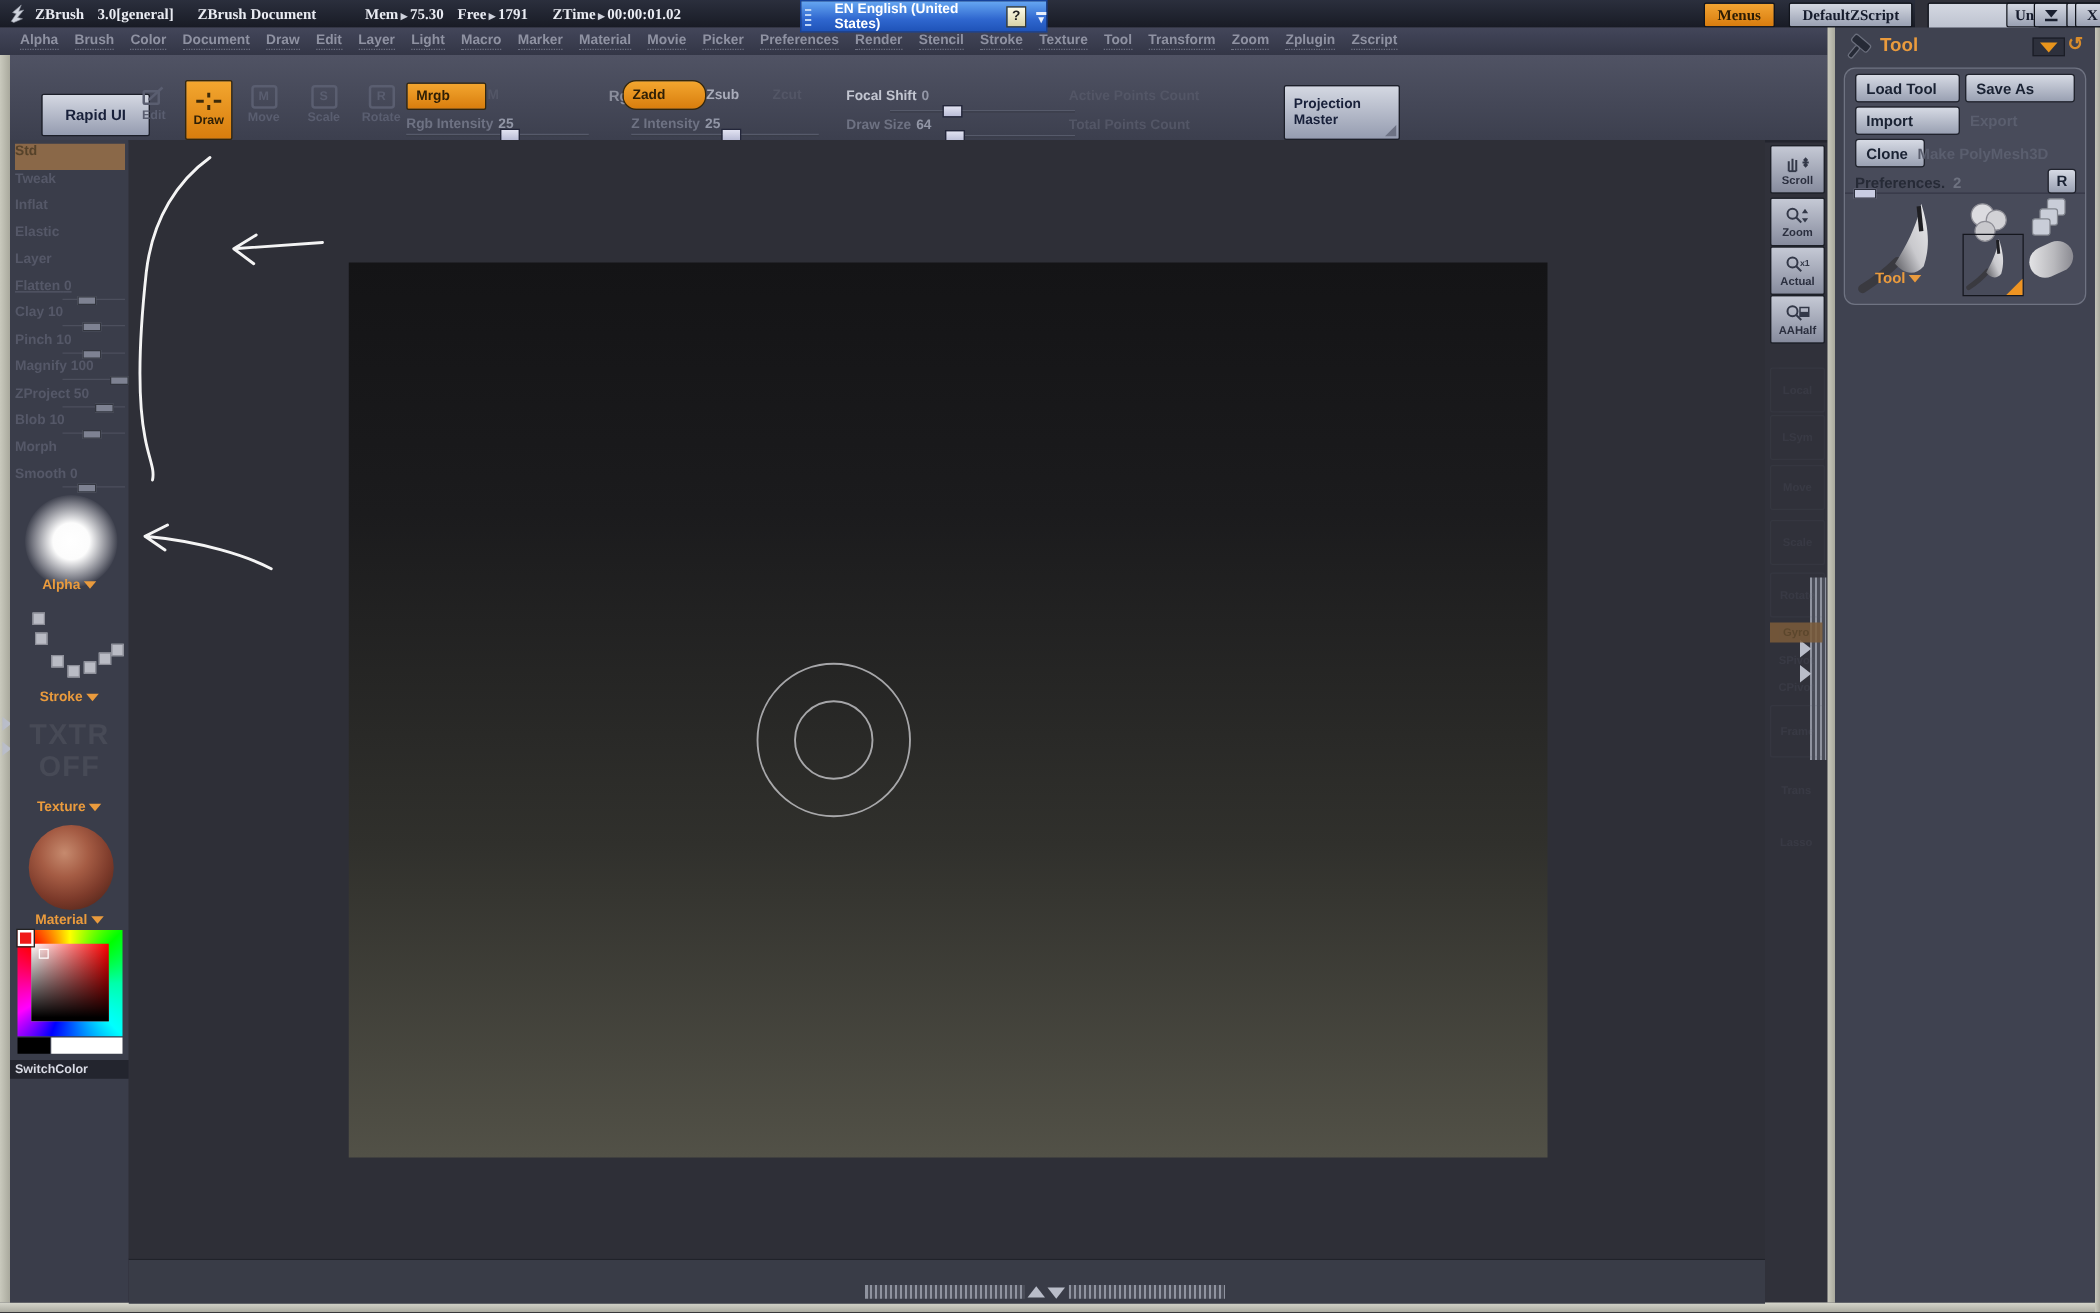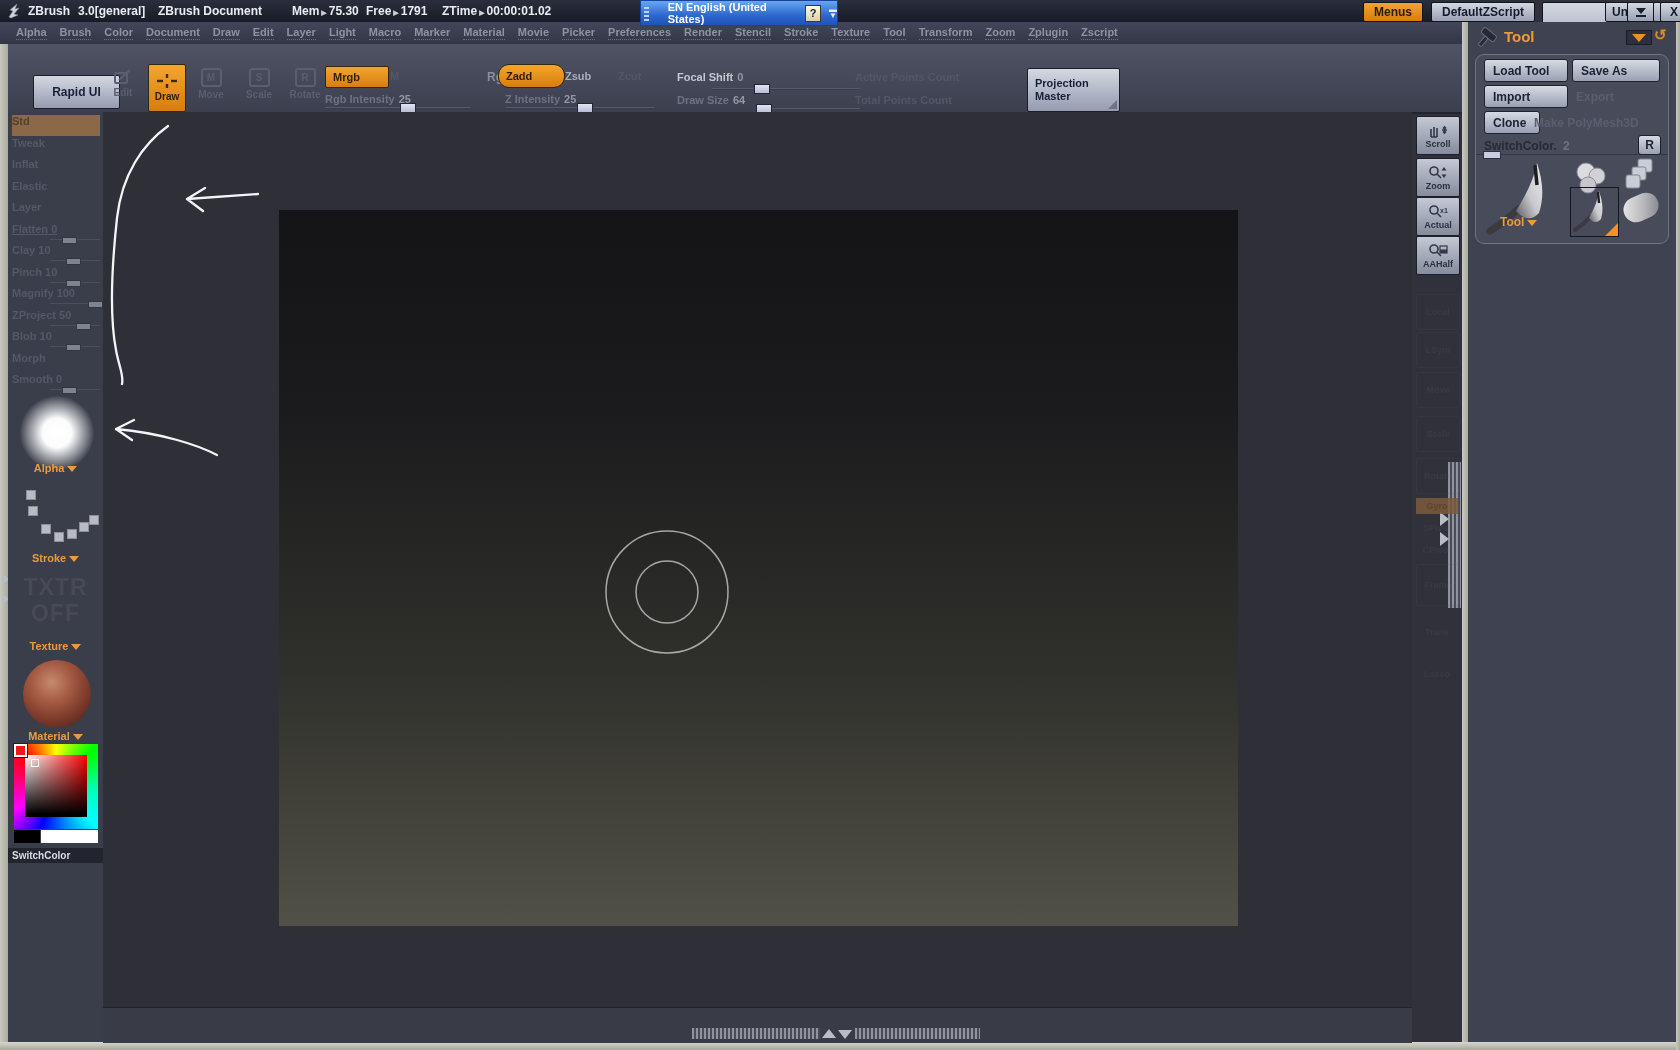--- a/index.html
+++ b/index.html
@@ -2,21 +2,21 @@
 <html><head>
 <meta charset="utf-8">
 <style>
   html,body{margin:0;padding:0;background:#222;}
   #app{position:relative;width:1680px;height:1050px;overflow:hidden;
        background:#30313a;font-family:"Liberation Sans",sans-serif;font-weight:bold;
        -webkit-font-smoothing:antialiased;}
   .abs{position:absolute;}
   
   #titlebar{left:0;top:0;width:1532px;height:22px;background:linear-gradient(#2b2f3d,#181b25);
-            color:#e9ebf2;font-size:12px;display:flex;align-items:center;}
+            color:#e9ebf2;font-size:12px;display:flex;align-items:center;font-family:Liberation Serif, serif;}
   #titlebar .tstat{margin-left:14px;display:flex;align-items:center;}
   .stat-tri::before{content:"▶";font-size:7px;margin:0 2px;color:#cfd2dc;}
   .tb-btn{height:18px;display:flex;align-items:center;justify-content:center;
           background:linear-gradient(#d4d8e2,#99a0b2);border:1px solid #11141c;border-radius:2px;
           color:#151b2c;font-size:12px;padding:0 10px;margin-left:6px;}
   .tb-btn.orange{background:linear-gradient(#f2a433,#d87c0e);color:#2b1c05;}
   .wc{width:26px;padding:0;}
   
   #langbar{left:640px;top:0;width:196px;height:24px;background:linear-gradient(#66a7f2,#2f67cf 60%,#1f53b8);
            border:1px solid #16429a;display:flex;align-items:center;color:#fff;font-size:11px;z-index:40;}
@@ -465,21 +465,21 @@
 
     <div id="tpanel-body">
       <div class="tpb tp-light" style="left:8px;top:4px;width:84px;height:23px;">Load Tool</div>
       <div class="tpb tp-light" style="left:96px;top:4px;width:88px;height:23px;">Save As</div>
       <div class="tpb tp-light" style="left:8px;top:30px;width:84px;height:23px;">Import</div>
       <div class="tpb tp-ghost" style="left:100px;top:30px;height:23px;">Export</div>
       <div class="tpb tp-light" style="left:8px;top:56px;width:56px;height:23px;">Clone</div>
       <div class="tpb tp-ghost" style="left:58px;top:56px;height:23px;">Make PolyMesh3D</div>
 
       <div class="tpb" style="left:8px;top:84px;color:#262a36;">
-        <span>SwitchColor.</span>
+        <span>Preferences.</span>
         <span style="color:#6e7280;margin-left:3px;">2</span>
       </div>
       <div class="tpb" style="left:0;top:99px;width:100%;border-top:1px solid #343746;"></div>
       <div class="tpb" style="left:7px;top:96px;width:16px;height:6px;background:#c9cce2;border:1px solid #2c2f3c;"></div>
       <div class="tpb tp-light" style="left:162px;top:80px;width:23px;height:20px;justify-content:center;padding:0;">R</div>
 
       <svg class="tpb" style="left:8px;top:104px;" width="88" height="80" viewBox="0 0 88 80">
         <defs>
           <linearGradient id="bg1" x1="0" y1="1" x2="1" y2="0">
             <stop offset="0" stop-color="#5a5a60"></stop>

